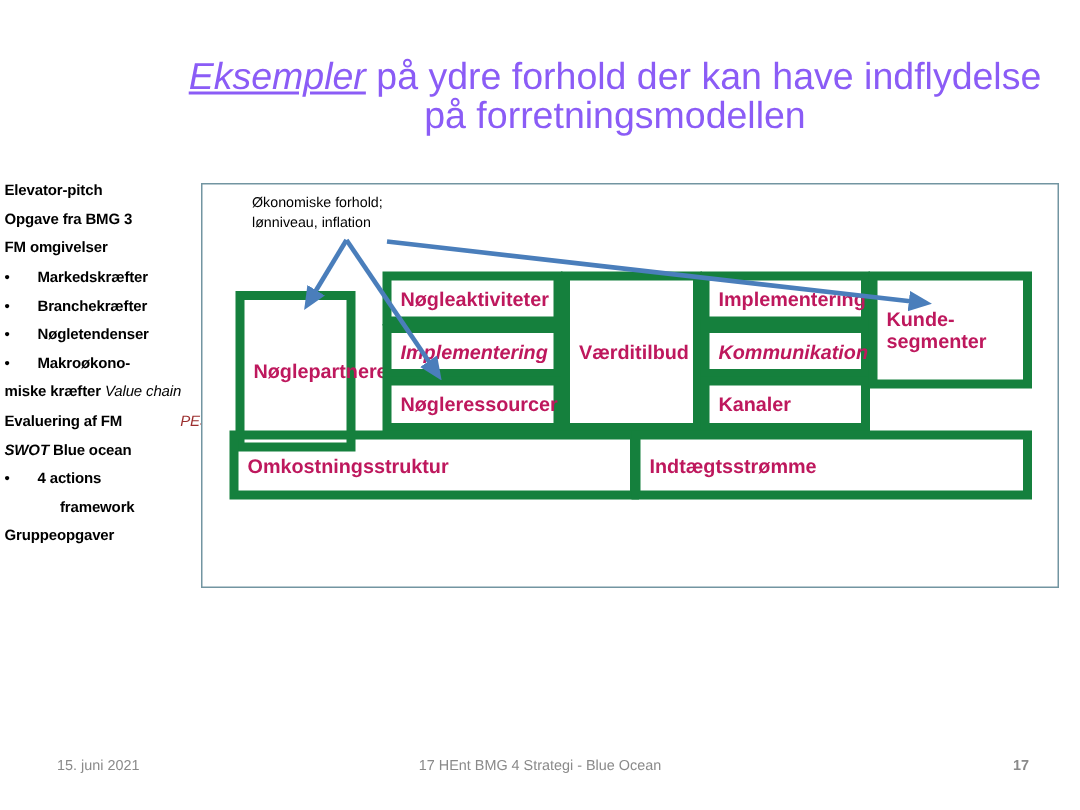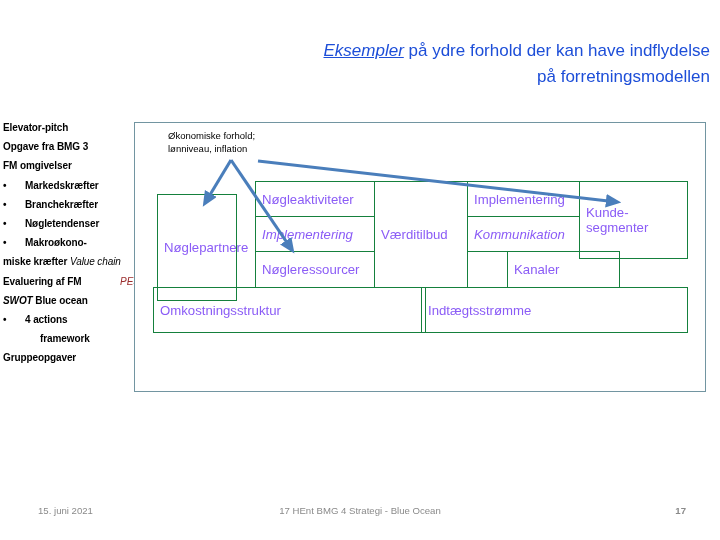--- a/index.html
+++ b/index.html
@@ -15,24 +15,24 @@
     font-family: "Liberation Sans", sans-serif;
     color: #000000;
   }
 
   
   #slide-title {
     position: absolute;
     left: 110px;
     top: 38px;
     width: 600px;
-    text-align: right;
-    font-size: 17px;
+    text-align: center;
+    font-size: 25px;
     line-height: 26px;
-    color: #1d4ed8;
+    color: #8b5cf6;
   }
   #slide-title .underline-italic {
     font-style: italic;
     text-decoration: underline;
   }
 
   
   #agenda {
     position: absolute;
     left: 3px;
@@ -93,27 +93,27 @@
   #bmc {
     position: absolute;
     left: 153px;
     top: 181px;
     width: 535px;
     height: 152px;
   }
   .bmc-cell {
     position: absolute;
     box-sizing: border-box;
-    border: 1px solid #15803d;
+    border: 6px solid #15803d;
     display: flex;
     align-items: center;
     padding-left: 6px;
     font-size: 13.2px;
-    font-weight: normal;
-    color: #8b5cf6;
+    font-weight: bold;
+    color: #be185d;
     background: transparent;
   }
   .bmc-cell.italic { font-style: italic; }
   .bmc-cell .label { line-height: 15px; }
 
   
   #arrows {
     position: absolute;
     left: 0; top: 0;
     width: 720px; height: 540px;
@@ -190,21 +190,21 @@
   </div>
 
   <div class="bmc-cell" style="left:314px; top:0px; width:113px; height:36px;">
     <span class="label">Implementering</span>
   </div>
 
   <div class="bmc-cell italic" style="left:314px; top:35px; width:113px; height:36px;">
     <span class="label">Kommunikation</span>
   </div>
 
-  <div class="bmc-cell" style="left:314px; top:70px; width:113px; height:37px;margin-left:40px;">
+  <div class="bmc-cell" style="left:314px; top:70px; width:113px; height:37px;">
     <span class="label">Kanaler</span>
   </div>
 
   <div class="bmc-cell" style="left:426px; top:0px; width:109px; height:78px;">
     <span class="label" style="white-space:pre-line;">Kunde-
 segmenter</span>
   </div>
 
   <div class="bmc-cell" style="left:0px; top:106px; width:273px; height:46px;">
     <span class="label">Omkostningsstruktur</span>

